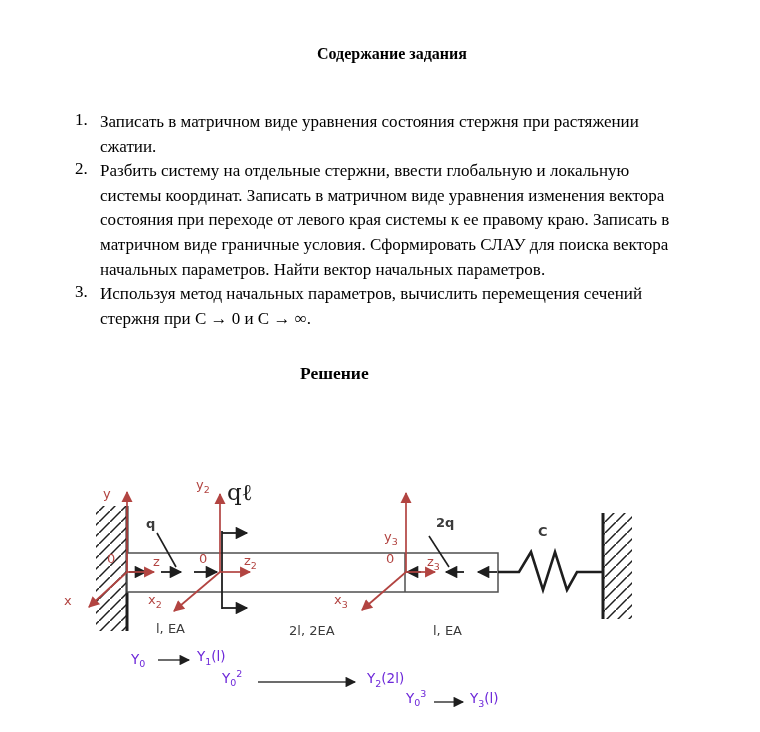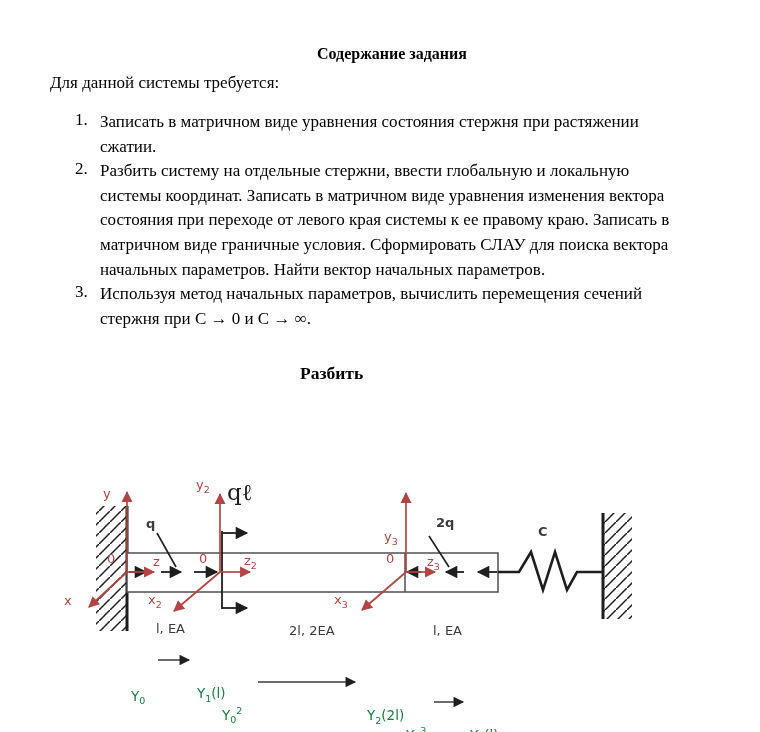--- a/index.html
+++ b/index.html
@@ -35,46 +35,45 @@
     position:absolute;font-family:"DejaVu Sans",sans-serif;font-size:13px;
     color:#3b3b3b;white-space:nowrap;line-height:1;
   }
   .dlabel sub{font-size:9.5px;line-height:1;}
   .dlabel sup{font-size:9.5px;line-height:1;}
   .red{color:#b24441;}
   .bold{font-weight:bold;}
   .script-label{
     font-family:"DejaVu Serif",serif;font-size:23px;color:#1e1e1e;
   }
-  .chain-label{font-size:13.5px;color:#15803d;margin-top:37px;}
+  .chain-label{font-size:13.5px;color:#6d28d9;}
 </style>
 </head>
 <body>
 
 <div class="page">
 
   <h2 class="subtitle">Содержание задания</h2>
-  <p class="intro">Для данной системы требуется:</p>
 
   <div class="tasks">
     <div class="task">
       <span class="num">1.</span>
       <div class="task-text">Записать в матричном виде уравнения состояния стержня при растяжении сжатии.</div>
     </div>
     <div class="task">
       <span class="num">2.</span>
       <div class="task-text">Разбить систему на отдельные стержни, ввести глобальную и локальную системы координат. Записать в матричном виде уравнения изменения вектора состояния при переходе от левого края системы к ее правому краю. Записать в матричном виде граничные условия. Сформировать СЛАУ для поиска вектора начальных параметров. Найти вектор начальных параметров.</div>
     </div>
     <div class="task">
       <span class="num">3.</span>
       <div class="task-text">Используя метод начальных параметров, вычислить перемещения сечений стержня при С → 0 и С → ∞.</div>
     </div>
   </div>
 
-  <h3 class="solution">Разбить</h3>
+  <h3 class="solution">Решение</h3>
 
   <div class="diagram">
     <svg width="760" height="254" viewBox="0 0 760 254">
       <defs>
         <pattern id="hatch" patternUnits="userSpaceOnUse" width="11" height="11">
           <path d="M-3 14 L14 -3" stroke="#1e1e1e" stroke-width="1.5"></path>
         </pattern>
         <marker id="mb" viewBox="0 0 10 10" refX="9" refY="5" markerWidth="9" markerHeight="7" orient="auto-start-reverse">
           <path d="M0 0 L10 5 L0 10 z" fill="#1e1e1e"></path>
         </marker>

